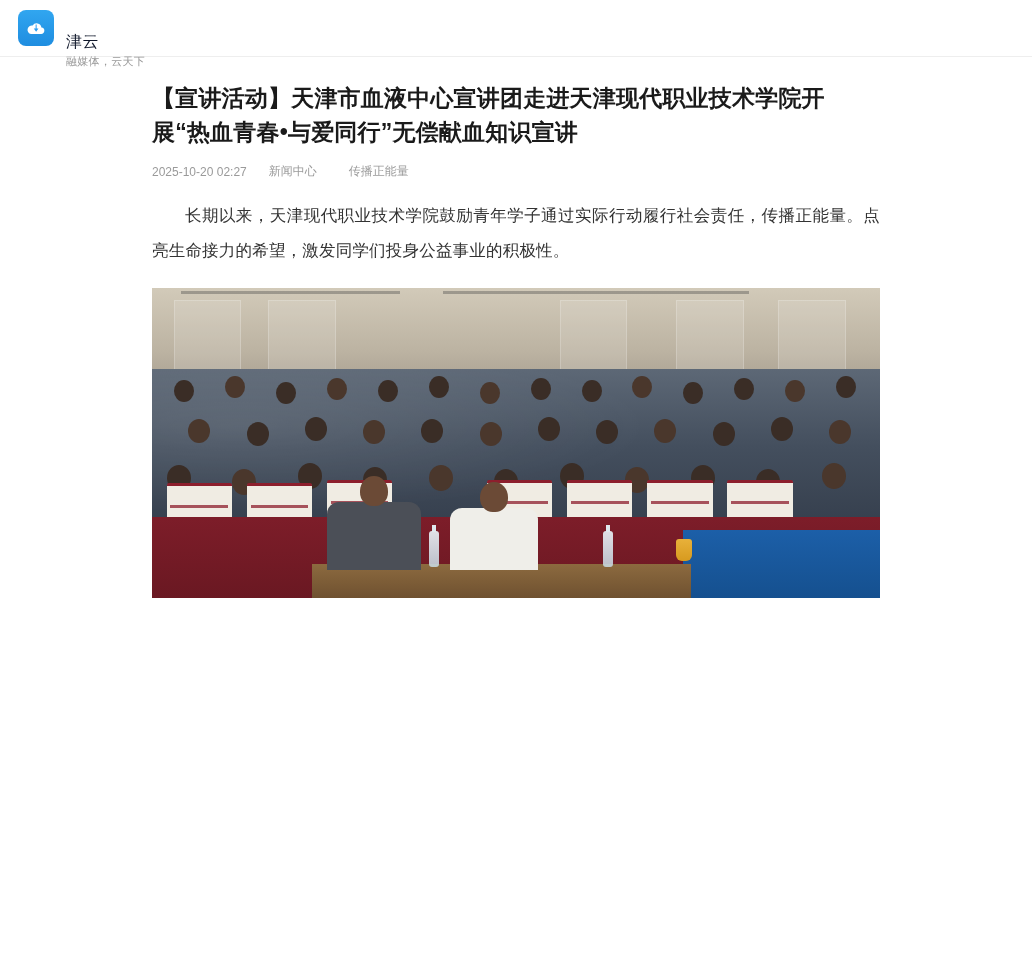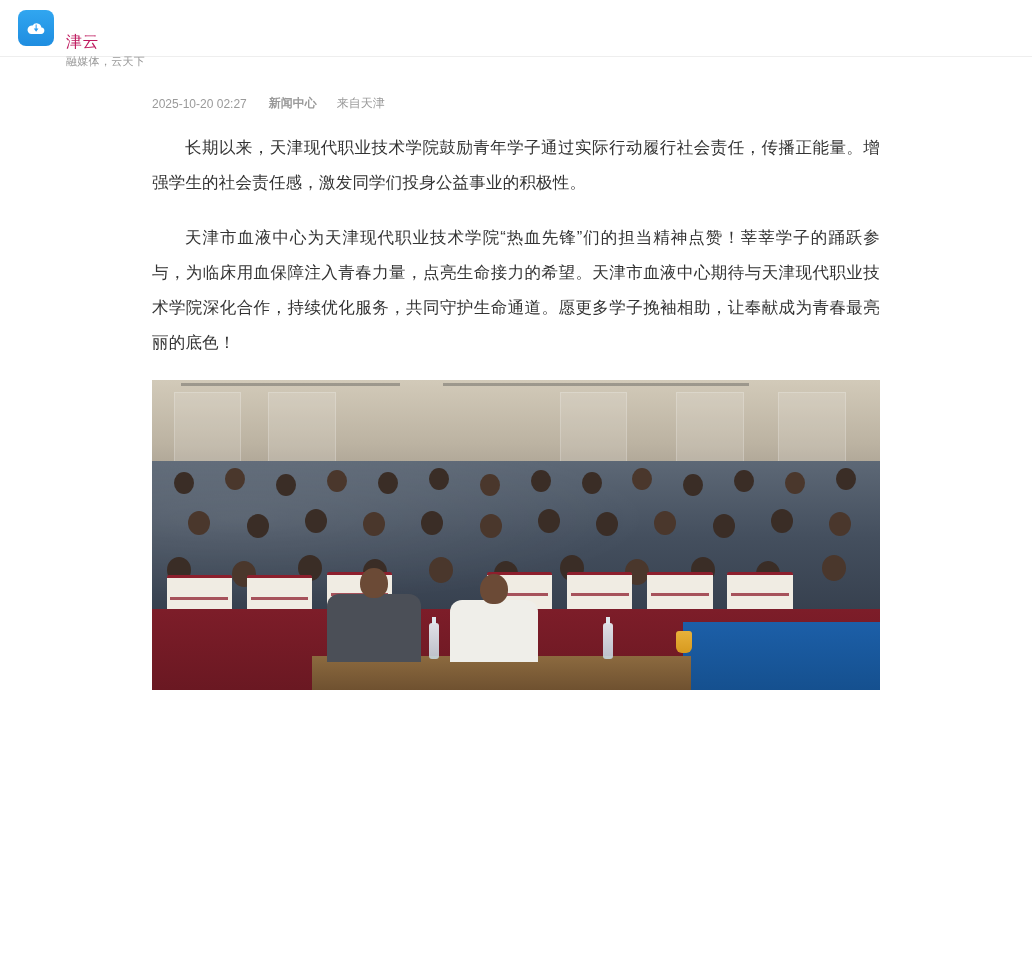--- a/index.html
+++ b/index.html
@@ -43,21 +43,21 @@
   }
   .logo-box svg { display: block; }
   .brand {
     margin-left: 12px;
     display: flex;
     flex-direction: column;
     justify-content: center;
   }
   .brand-name {
     font-size: 16px;
-    color: #be185d;
+    color: #0f172a;
     line-height: 19px;
     letter-spacing: 0.5px;
     margin-top: 44px;
   }
   .brand-slogan {
     font-size: 11px;
     color: #999999;
     line-height: 16px;
     margin-top: 2px;
     letter-spacing: 0.3px;
@@ -80,21 +80,21 @@
   }
   .meta-row {
     margin-top: 14px;
     display: flex;
     align-items: center;
     font-size: 12px;
     color: #9a9a9a;
   }
   .meta-row span { display: inline-block; }
   .meta-date { margin-right: 22px; }
-  .meta-source { margin-right: 20px; font-weight: bold; }
+  .meta-source { margin-right: 32px; }
   .meta-origin { }
 
   .body-text {
     margin-top: 18px;
   }
   .body-text p {
     font-size: 16.5px;
     line-height: 35px;
     color: #333333;
     margin: 0 0 20px 0;
@@ -229,30 +229,30 @@
       </svg>
     </div>
     <div class="brand">
       <div class="brand-name">津云</div>
       <div class="brand-slogan">融媒体，云天下</div>
     </div>
   </div>
 
   <div class="article">
 
+    <h1 class="article-title">【宣讲活动】天津市血液中心宣讲团走进天津现代职业技术学院开展“热血青春•与爱同行”无偿献血知识宣讲</h1>
 
     <div class="meta-row">
       <span class="meta-date">2025-10-20 02:27</span>
       <span class="meta-source">新闻中心</span>
-      <span class="meta-origin">来自天津</span>
+      <span class="meta-origin">传播正能量</span>
     </div>
 
     <div class="body-text">
-      <p>长期以来，天津现代职业技术学院鼓励青年学子通过实际行动履行社会责任，传播正能量。增强学生的社会责任感，激发同学们投身公益事业的积极性。</p>
-      <p>天津市血液中心为天津现代职业技术学院“热血先锋”们的担当精神点赞！莘莘学子的踊跃参与，为临床用血保障注入青春力量，点亮生命接力的希望。天津市血液中心期待与天津现代职业技术学院深化合作，持续优化服务，共同守护生命通道。愿更多学子挽袖相助，让奉献成为青春最亮丽的底色！</p>
+      <p>长期以来，天津现代职业技术学院鼓励青年学子通过实际行动履行社会责任，传播正能量。点亮生命接力的希望，激发同学们投身公益事业的积极性。</p>
     </div>
 
     <div class="photo-wrap">
       <div class="photo">
         <div class="ph-wall"></div>
         <div class="ph-ceilbar" style="left:4%; width:30%;"></div>
         <div class="ph-ceilbar" style="left:40%; width:42%;"></div>
         <div class="ph-wall-panel" style="left:3%;"></div>
         <div class="ph-wall-panel" style="left:16%;"></div>
         <div class="ph-wall-panel" style="left:56%;"></div>

